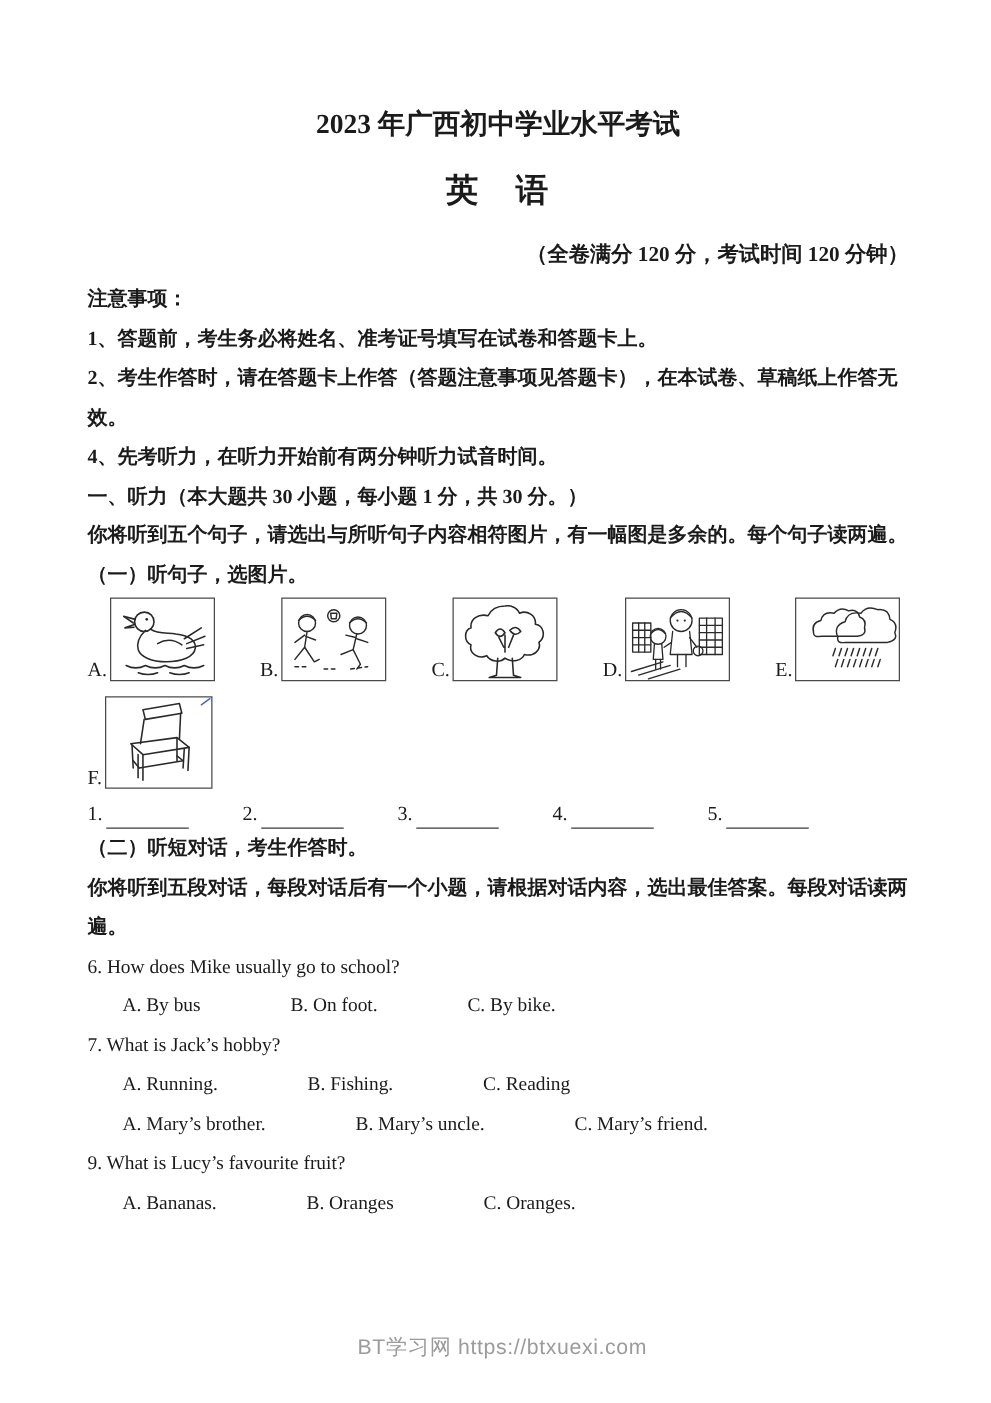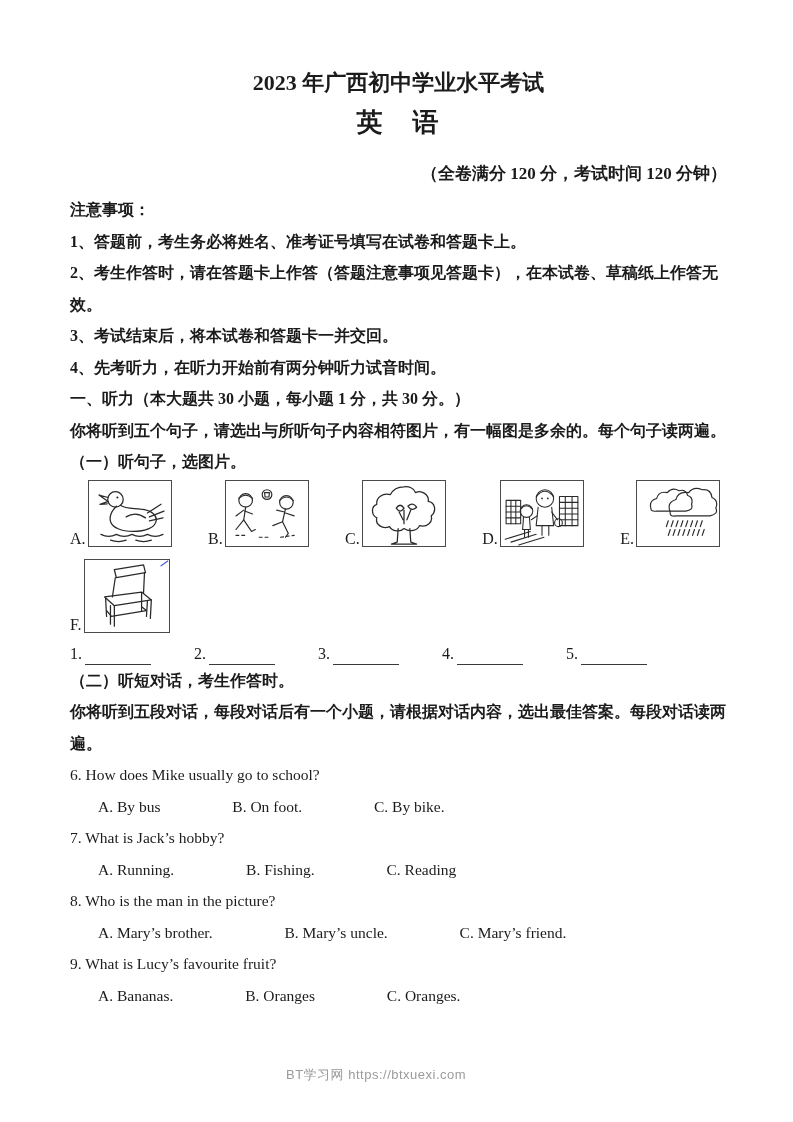--- a/index.html
+++ b/index.html
@@ -7,21 +7,21 @@
   body {
     width: 793px; height: 1122px;
     background: #ffffff;
     color: #1b1b1b;
     font-family: "Liberation Serif", "DejaVu Serif", serif;
     position: relative;
     overflow: hidden;
   }
   .page { padding: 66px 66px 0 70px; }
 
-  .title   { text-align: center; font-size: 22px; font-weight: 700; line-height: 34px; margin: 0; }
+  .title   { text-align: center; font-size: 22px; font-weight: 700; line-height: 34px; margin: 16px; }
   .subject { text-align: center; font-size: 26px; font-weight: 700; line-height: 42px; margin: 2px 0 16px 0; letter-spacing: 2px; }
   .exam-info { text-align: right; font-size: 17px; font-weight: 700; line-height: 28px; margin: 2px 0 0 0; }
 
   p.cn { font-size: 16px; font-weight: 700; line-height: 31.5px; margin: 0; text-align: left; }
   p.cn.first-after { margin-top: 6px; }
   p.en { font-size: 15.5px; font-weight: 400; line-height: 31.5px; margin: 0; }
   p.en .opt { display: inline-block; margin-right: 40px; margin-left: 28px; }
   p.en .opt:last-child { margin-right: 0; }
 
   .pics-row {
@@ -46,36 +46,35 @@
   .blank-item { display: inline-flex; align-items: flex-end; margin-right: 39px; }
   .blank-item:last-child { margin-right: 0; }
   .blank-num { margin-right: 3px; }
   .blank-line { display: inline-block; width: 66px; height: 15px; border-bottom: 1.1px solid #3a3a3a; }
 
   .gap2 { margin-top: 2px; }
 
   .watermark {
     position: absolute; left: 286px; top: 1066px;
     font-family: "Liberation Sans", "DejaVu Sans", sans-serif;
-    font-size: 13px; color: #9b9b9b; letter-spacing: 0.5px;
+    font-size: 17px; color: #9b9b9b; letter-spacing: 0.5px;
   }
 </style>
 </head>
 <body>
 
 <div class="page">
 
   <p class="title">2023 年广西初中学业水平考试</p>
   <p class="subject">英　语</p>
   <p class="exam-info">（全卷满分 120 分，考试时间 120 分钟）</p>
 
   <p class="cn first-after">注意事项：</p>
   <p class="cn">1、答题前，考生务必将姓名、准考证号填写在试卷和答题卡上。</p>
   <p class="cn">2、考生作答时，请在答题卡上作答（答题注意事项见答题卡），在本试卷、草稿纸上作答无效。</p>
-  <p class="cn">3、考试结束后，将本试卷和答题卡一并交回。</p>
   <p class="cn">4、先考听力，在听力开始前有两分钟听力试音时间。</p>
 
   <p class="cn">一、听力（本大题共 30 小题，每小题 1 分，共 30 分。）</p>
   <p class="cn">你将听到五个句子，请选出与所听句子内容相符图片，有一幅图是多余的。每个句子读两遍。</p>
   <p class="cn">（一）听句子，选图片。</p>
 
   <div class="pics-row">
 
     <div class="pic-cell">
       <span class="pic-label">A.</span>
@@ -217,21 +216,20 @@
     <span class="opt">C. By bike.</span>
   </p>
 
   <p class="en">7. What is Jack’s hobby?</p>
   <p class="en">
     <span class="opt">A. Running.</span>
     <span class="opt">B. Fishing.</span>
     <span class="opt">C. Reading</span>
   </p>
 
-  <p class="en">8. Who is the man in the picture?</p>
   <p class="en">
     <span class="opt">A. Mary’s brother.</span>
     <span class="opt">B. Mary’s uncle.</span>
     <span class="opt">C. Mary’s friend.</span>
   </p>
 
   <p class="en">9. What is Lucy’s favourite fruit?</p>
   <p class="en">
     <span class="opt">A. Bananas.</span>
     <span class="opt">B. Oranges</span>

